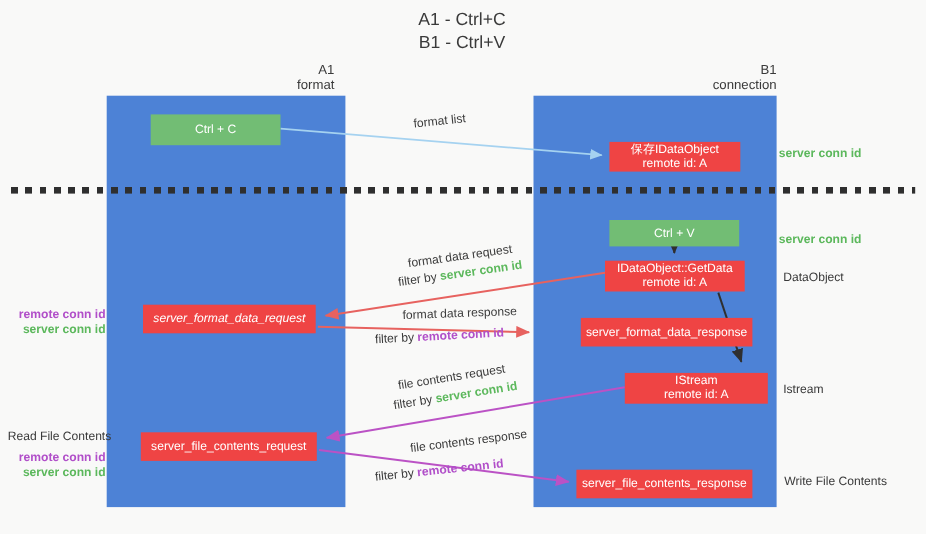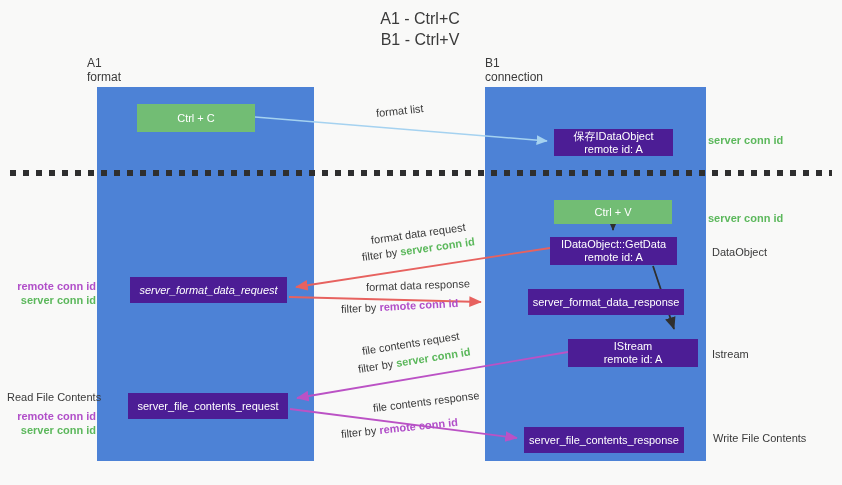--- a/index.html
+++ b/index.html
@@ -10,21 +10,21 @@
     overflow: hidden;
   }
   #canvas { position: relative; width: 772px; height: 485px; }
 
   .title {
     position: absolute; left: 300px; top: 8px; width: 240px;
     text-align: center; font-size: 16px; line-height: 21px; color: #3a3a3a;
   }
 
   .col-header {
-    position: absolute; top: 56px; text-align: left;
+    position: absolute; top: 56px; text-align: right;
     font-size: 12px; line-height: 14px; color: #3a3a3a;
   }
   .col-header.left  { left: 87px;  width: 217px; }
   .col-header.right { left: 485px; width: 221px; }
 
   .column {
     position: absolute; background: #4d82d6; top: 87px; height: 374px;
   }
   .column.left  { left: 97px;  width: 217px; }
   .column.right { left: 485px; width: 221px; }
@@ -34,21 +34,21 @@
     background: repeating-linear-gradient(90deg, #2f2f2f 0 6px, transparent 6px 13px);
   }
 
   .node {
     position: absolute; display: flex; flex-direction: column;
     align-items: center; justify-content: center;
     color: #ffffff; font-size: 11px; line-height: 13px; text-align: center;
     white-space: nowrap;
   }
   .node.green  { background: #72bd74; }
-  .node.orange { background: #4c1d95; }
+  .node.orange { background: #ef4444; }
 
   #node-ctrl-c   { left: 137px; top: 104px; width: 118px; height: 28px; }
   #node-save-obj { left: 554px; top: 129px; width: 119px; height: 27px; }
   #node-ctrl-v   { left: 554px; top: 200px; width: 118px; height: 24px; }
   #node-getdata  { left: 550px; top: 237px; width: 127px; height: 28px; }
   #node-fmt-req  { left: 130px; top: 277px; width: 157px; height: 26px; font-style: italic; }
   #node-fmt-resp { left: 488px; top: 289px; width: 156px; height: 26px; margin-left: 40px; }
   #node-istream  { left: 568px; top: 339px; width: 130px; height: 28px; }
   #node-file-req { left: 128px; top: 393px; width: 160px; height: 26px; }
   #node-file-resp{ left: 524px; top: 427px; width: 160px; height: 26px; }

